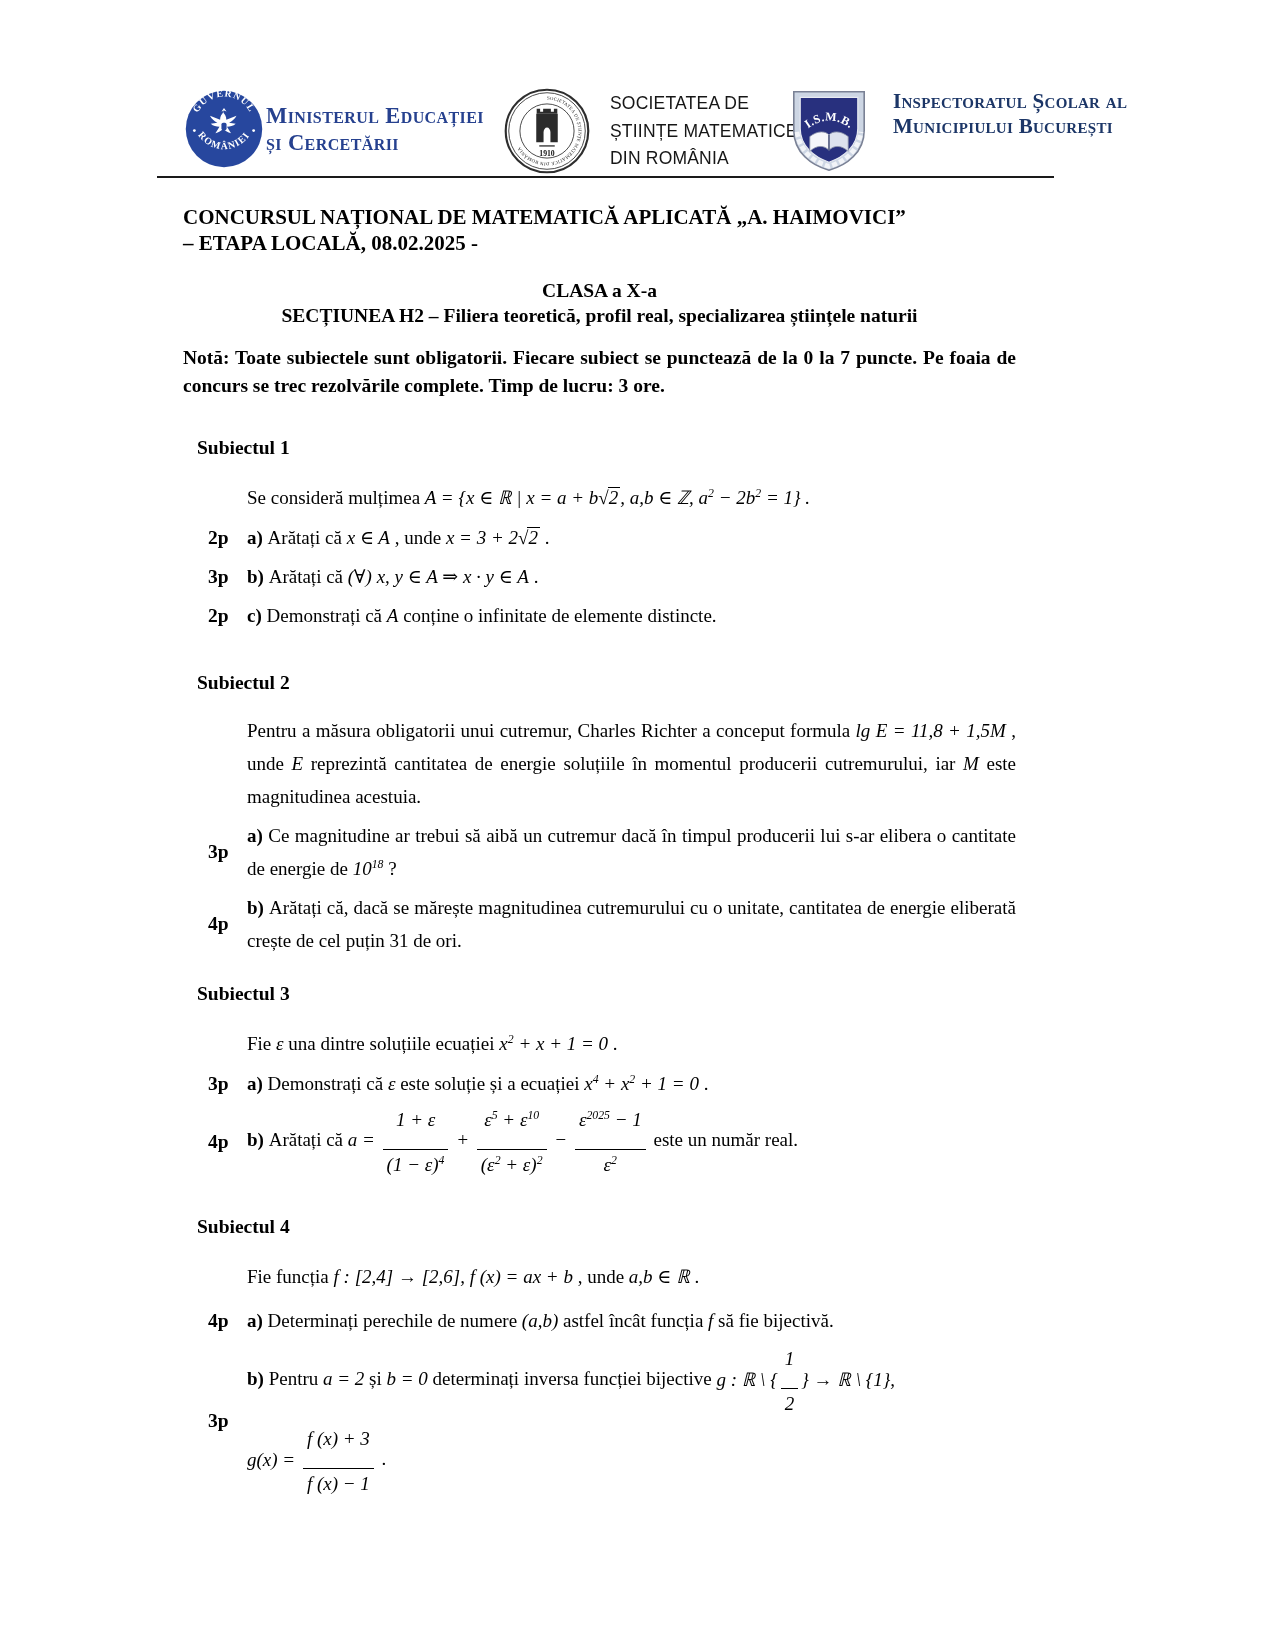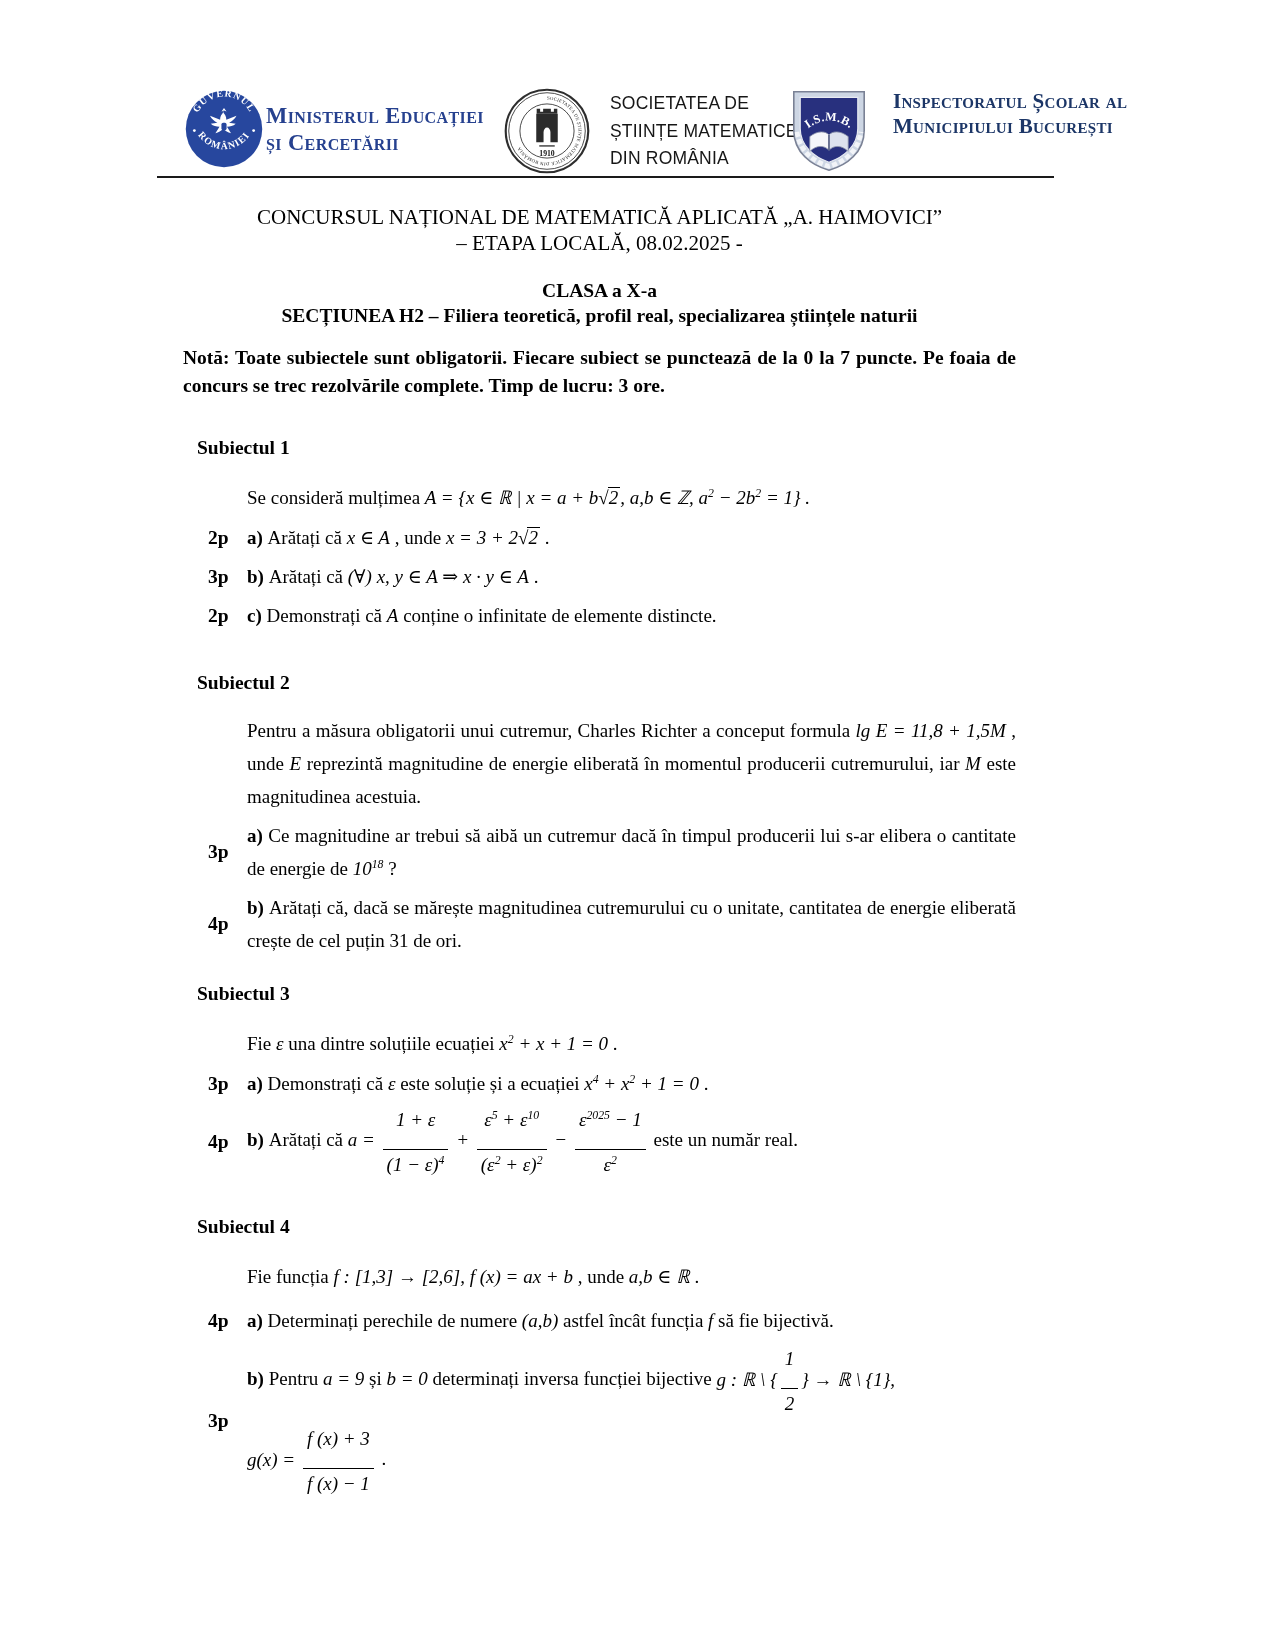--- a/index.html
+++ b/index.html
@@ -12,21 +12,21 @@
             color:#26418f;font-size:22.5px;line-height:27px;letter-spacing:.4px;}
   .logo-ssmr-seal{position:absolute;left:504px;top:88px;}
   .ssmr-text{position:absolute;left:610px;top:90px;font-family:"Liberation Sans","DejaVu Sans",sans-serif;
              font-size:17.5px;line-height:27.5px;color:#161616;letter-spacing:.2px;}
   .logo-ismb-shield{position:absolute;left:789px;top:87px;}
   .ismb-text{position:absolute;left:893px;top:89px;font-variant:small-caps;font-weight:bold;
              color:#1c3667;font-size:21px;line-height:25px;letter-spacing:.3px;}
   .rule{position:absolute;top:176px;left:157px;width:897px;border-top:2px solid #1a1a1a;}
   
   .content{position:absolute;left:183px;top:204px;width:833px;font-size:19px;}
-  .t1{font-weight:normal;font-size:21px;line-height:26px;text-align:center;}
+  .t1{font-weight:bold;font-size:21px;line-height:26px;text-align:left;}
   .t2{font-weight:bold;font-size:19.5px;line-height:25px;text-align:center;}
   .gap{margin-top:22px;}
   .note{font-weight:bold;margin:16px 0 0;text-align:justify;line-height:27.5px;font-size:19.5px;}
   .sh{font-size:19.5px;font-weight:bold;margin:38px 0 0 14px;}
   .sh2{margin-top:40px;} .sh3{margin-top:26px;} .sh4{}
   .intro{margin:22px 0 0 64px;line-height:34px;}
   .para{margin:20px 0 0 64px;text-align:justify;line-height:33px;}
   .row{display:grid;grid-template-columns:64px 1fr;margin-top:6px;}
   .pts{font-weight:bold;padding-left:25px;align-self:center;font-size:19.5px;}
   .itx{text-align:justify;line-height:33px;}
@@ -146,21 +146,21 @@
     <div class="row">
       <span class="pts">3p</span>
       <div class="itx"><span class="b">b) </span><span>Arătați că </span><span class="math">(∀) x, y ∈ A ⇒ x · y ∈ A</span><span> .</span></div>
     </div>
     <div class="row">
       <span class="pts">2p</span>
       <div class="itx"><span class="b">c) </span><span>Demonstrați că </span><span class="math">A</span><span> conține o infinitate de elemente distincte.</span></div>
     </div>
 
     <h2 class="sh sh2">Subiectul 2</h2>
-    <div class="para"><span>Pentru a măsura obligatorii unui cutremur, Charles Richter a conceput formula </span><span class="math">lg E = 11,8 + 1,5M</span><span> , unde </span><span class="math">E</span><span> reprezintă magnitudine de energie eliberată în momentul producerii cutremurului, iar </span><span class="math">M</span><span> este magnitudinea acestuia.</span></div>
+    <div class="para"><span>Pentru a măsura obligatorii unui cutremur, Charles Richter a conceput formula </span><span class="math">lg E = 11,8 + 1,5M</span><span> , unde </span><span class="math">E</span><span> reprezintă cantitatea de energie soluțiile în momentul producerii cutremurului, iar </span><span class="math">M</span><span> este magnitudinea acestuia.</span></div>
     <div class="row">
       <span class="pts">3p</span>
       <div class="itx"><span class="b">a) </span><span>Ce magnitudine ar trebui să aibă un cutremur dacă în timpul producerii lui s-ar elibera o cantitate de energie de </span><span class="math">10<sup>18</sup></span><span> ?</span></div>
     </div>
     <div class="row">
       <span class="pts">4p</span>
       <div class="itx"><span class="b">b) </span><span>Arătați că, dacă se mărește magnitudinea cutremurului cu o unitate, cantitatea de energie eliberată crește de cel puțin 31 de ori.</span></div>
     </div>
 
     <h2 class="sh sh3">Subiectul 3</h2>
@@ -168,27 +168,27 @@
     <div class="row">
       <span class="pts">3p</span>
       <div class="itx"><span class="b">a) </span><span>Demonstrați că </span><span class="math">ε</span><span> este soluție și a ecuației </span><span class="math">x<sup>4</sup> + x<sup>2</sup> + 1 = 0</span><span> .</span></div>
     </div>
     <div class="row">
       <span class="pts">4p</span>
       <div class="itx"><span class="b">b) </span><span>Arătați că </span><span class="math">a = <span class="frac"><span class="num">1 + ε</span><span class="den">(1 − ε)<sup>4</sup></span></span> + <span class="frac"><span class="num">ε<sup>5</sup> + ε<sup>10</sup></span><span class="den">(ε<sup>2</sup> + ε)<sup>2</sup></span></span> − <span class="frac"><span class="num">ε<sup>2025</sup> − 1</span><span class="den">ε<sup>2</sup></span></span></span><span> este un număr real.</span></div>
     </div>
 
     <h2 class="sh sh4">Subiectul 4</h2>
-    <div class="intro"><span>Fie funcția </span><span class="math">f : [1,3] → [2,6], f (x) = ax + b</span><span> , unde </span><span class="math">a,b ∈ ℝ</span><span> .</span></div>
+    <div class="intro"><span>Fie funcția </span><span class="math">f : [2,4] → [2,6], f (x) = ax + b</span><span> , unde </span><span class="math">a,b ∈ ℝ</span><span> .</span></div>
     <div class="row" style="margin-top:10px">
       <span class="pts">4p</span>
       <div class="itx"><span class="b">a) </span><span>Determinați perechile de numere </span><span class="math">(a,b)</span><span> astfel încât funcția </span><span class="math">f</span><span> să fie bijectivă.</span></div>
     </div>
     <div class="row" style="margin-top:8px">
       <span class="pts">3p</span>
       <div>
-        <div class="itx"><span class="b">b) </span><span>Pentru </span><span class="math">a = 9</span><span> și </span><span class="math">b = 0</span><span> determinați inversa funcției bijective </span><span class="math">g : ℝ \ {<span class="frac"><span class="num">1</span><span class="den">2</span></span>} → ℝ \ {1},</span></div>
+        <div class="itx"><span class="b">b) </span><span>Pentru </span><span class="math">a = 2</span><span> și </span><span class="math">b = 0</span><span> determinați inversa funcției bijective </span><span class="math">g : ℝ \ {<span class="frac"><span class="num">1</span><span class="den">2</span></span>} → ℝ \ {1},</span></div>
         <div class="itx fline"><span class="math">g(x) = <span class="frac"><span class="num">f (x) + 3</span><span class="den">f (x) − 1</span></span></span><span> .</span></div>
       </div>
     </div>
 
   </main>
 </div>
 
 </body></html>

